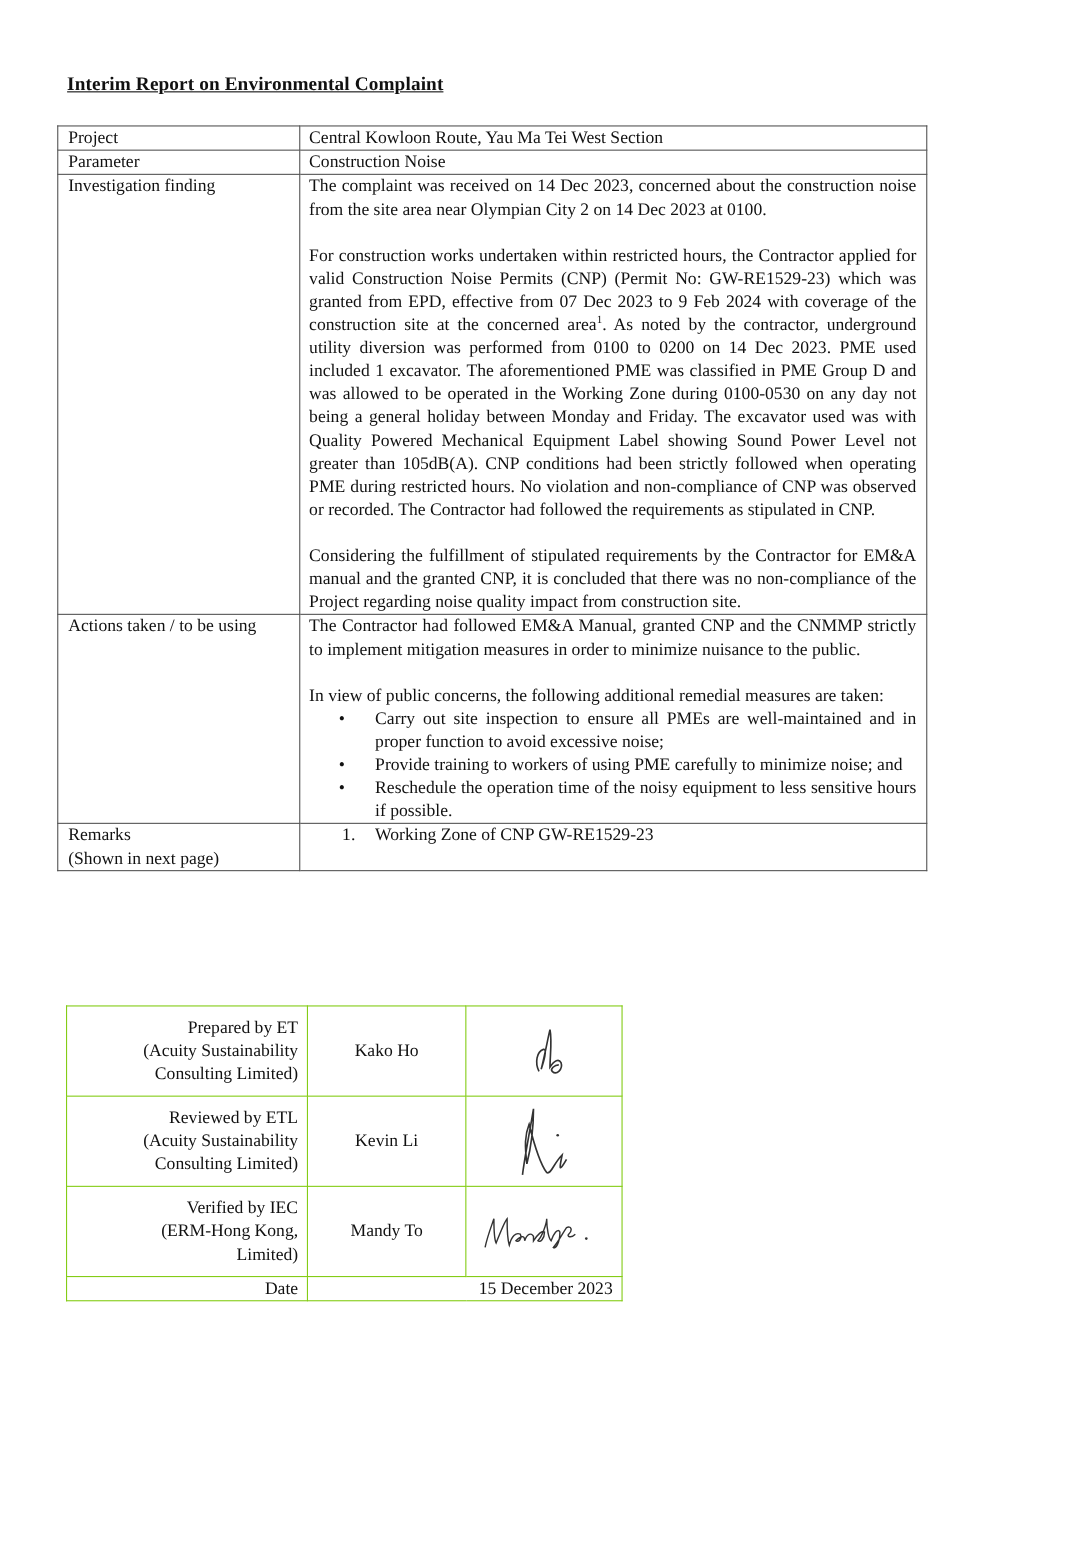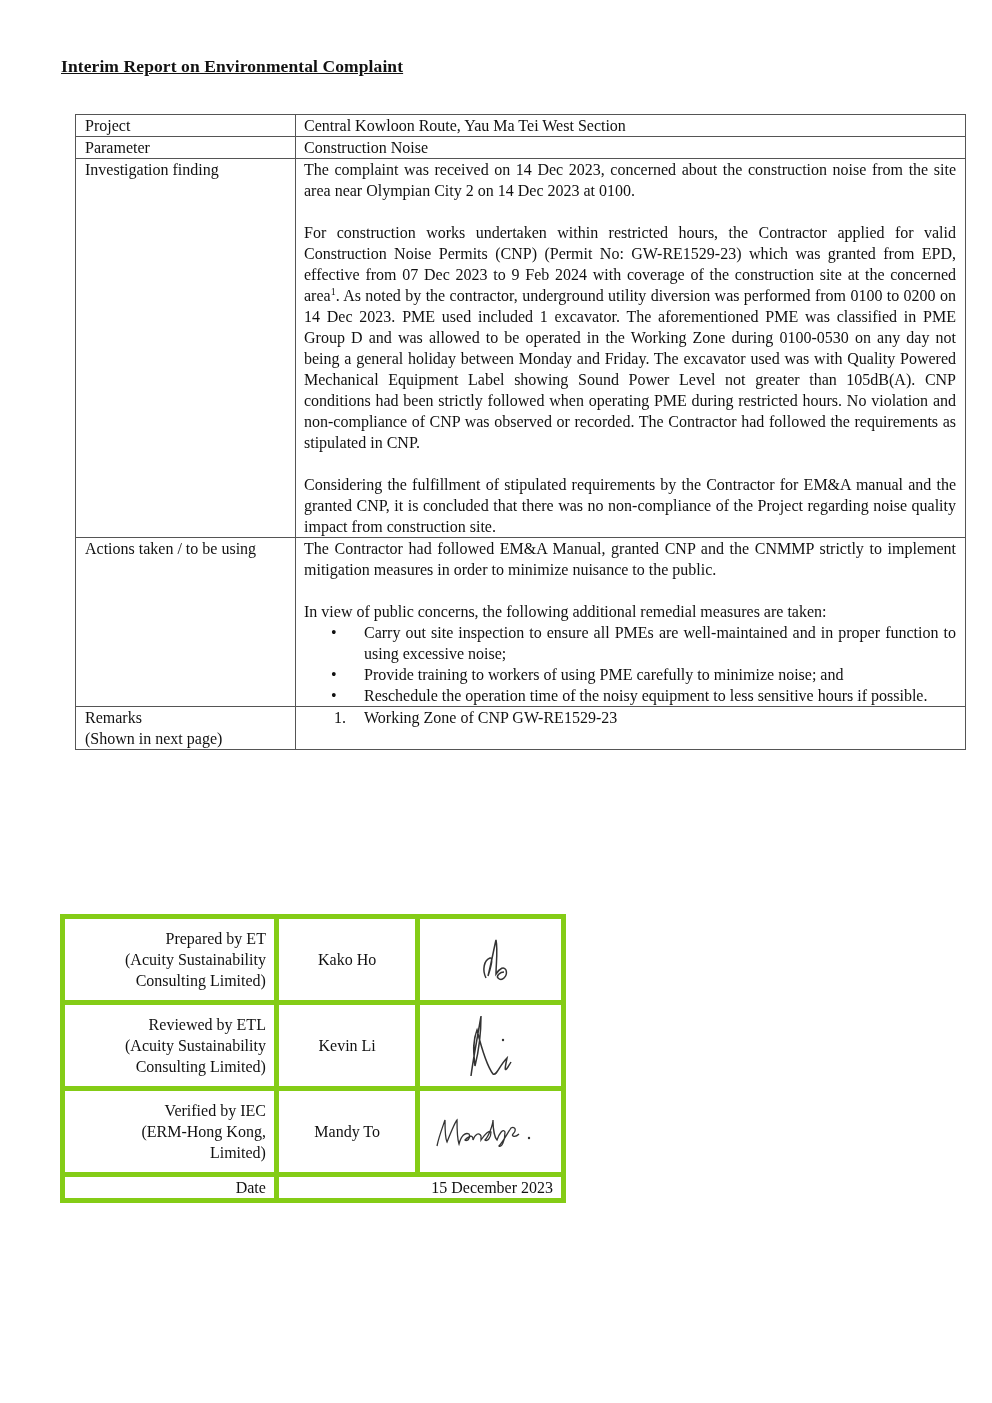--- a/index.html
+++ b/index.html
@@ -2,27 +2,27 @@
 <html><head>
 <meta charset="utf-8">
 <style>
   html, body { margin: 0; padding: 0; background: #ffffff; }
   body {
     width: 992px; height: 1403px; position: relative; overflow: hidden;
     font-family: "Liberation Serif", "DejaVu Serif", serif;
     color: #111111;
   }
   .title {
-    position: absolute; left: 61px; top: 56px;
+    position: absolute; left: 61px; top: 66px;
     font-size: 17.5px; font-weight: bold; text-decoration: underline;
     letter-spacing: 0.1px;
   }
   table { border-collapse: collapse; }
   .main {
-    position: absolute; left: 75px; top: 114px; width: 891px;
+    position: absolute; left: 52px; top: 114px; width: 791px;
     font-size: 16px; line-height: 21px;
   }
   .main td {
     border: 1px solid #555555; vertical-align: top; padding: 0 8px;
   }
   .main td.lbl { width: 202px; padding-left: 9px; }
   .main td.val { text-align: justify; padding-right: 9px; }
   .main tr.code td { padding-bottom: 3px; }
   p.para { margin: 0; }
   p.para + p.para { margin-top: 21px; }
@@ -32,21 +32,21 @@
   ul.bul li .dot { position: absolute; left: -33px; top: 0; }
   ol.rem { margin: 0; padding-left: 60px; list-style: none; }
   ol.rem li { position: relative; }
   ol.rem li .num { position: absolute; left: -30px; }
   .rem-cell { height: 42px; margin-left: 44px; }
 
   .sign {
     position: absolute; left: 60px; top: 914px; width: 506px;
     font-size: 16px; line-height: 21px;
   }
-  .sign td { border: 5px solid #84cc16; padding: 0 8px; vertical-align: middle; }
+  .sign td { border: 1px solid #84cc16; padding: 0 8px; vertical-align: middle; }
   .sign td.role { width: 202px; text-align: right; height: 81px; padding-right: 8px; }
   .sign td.name { width: 127px; text-align: center; }
   .sign td.sig { width: 125px; text-align: center; }
   .sign tr.date td { height: 21px; }
   .sign td.dateval { text-align: right; }
   svg.sigsvg { display: block; margin: 0 auto; }
 </style>
 </head>
 <body>
 
@@ -69,21 +69,21 @@
       <p class="para"><span>For construction works undertaken within restricted hours, the Contractor applied for valid Construction Noise Permits (CNP) (Permit No: GW-RE1529-23) which was granted from EPD, effective from 07 Dec 2023 to 9 Feb 2024 with coverage of the construction site at the concerned area</span><sup>1</sup><span>. As noted by the contractor, underground utility diversion was performed from 0100 to 0200 on 14 Dec 2023. PME used included 1 excavator. The aforementioned PME was classified in PME Group D and was allowed to be operated in the Working Zone during 0100-0530 on any day not being a general holiday between Monday and Friday. The excavator used was with Quality Powered Mechanical Equipment Label showing Sound Power Level not greater than 105dB(A). CNP conditions had been strictly followed when operating PME during restricted hours. No violation and non-compliance of CNP was observed or recorded. The Contractor had followed the requirements as stipulated in CNP.</span></p>
       <p class="para">Considering the fulfillment of stipulated requirements by the Contractor for EM&amp;A manual and the granted CNP, it is concluded that there was no non-compliance of the Project regarding noise quality impact from construction site.</p>
     </td>
   </tr>
   <tr>
     <td class="lbl">Actions taken / to be using</td>
     <td class="val">
       <p class="para">The Contractor had followed EM&amp;A Manual, granted CNP and the CNMMP strictly to implement mitigation measures in order to minimize nuisance to the public.</p>
       <p class="para">In view of public concerns, the following additional remedial measures are taken:</p>
       <ul class="bul">
-        <li><span class="dot">•</span><span>Carry out site inspection to ensure all PMEs are well-maintained and in proper function to using excessive noise;</span></li>
+        <li><span class="dot">•</span><span>Carry out site inspection to ensure all PMEs are well-maintained and in proper function to avoid excessive noise;</span></li>
         <li><span class="dot">•</span><span>Provide training to workers of using PME carefully to minimize noise; and</span></li>
         <li><span class="dot">•</span><span>Reschedule the operation time of the noisy equipment to less sensitive hours if possible.</span></li>
       </ul>
     </td>
   </tr>
   <tr>
     <td class="lbl rem-cell"><span>Remarks</span><br><span>(Shown in next page)</span></td>
     <td class="val">
       <ol class="rem">
         <li><span class="num">1.</span><span>Working Zone of CNP GW-RE1529-23</span></li>

